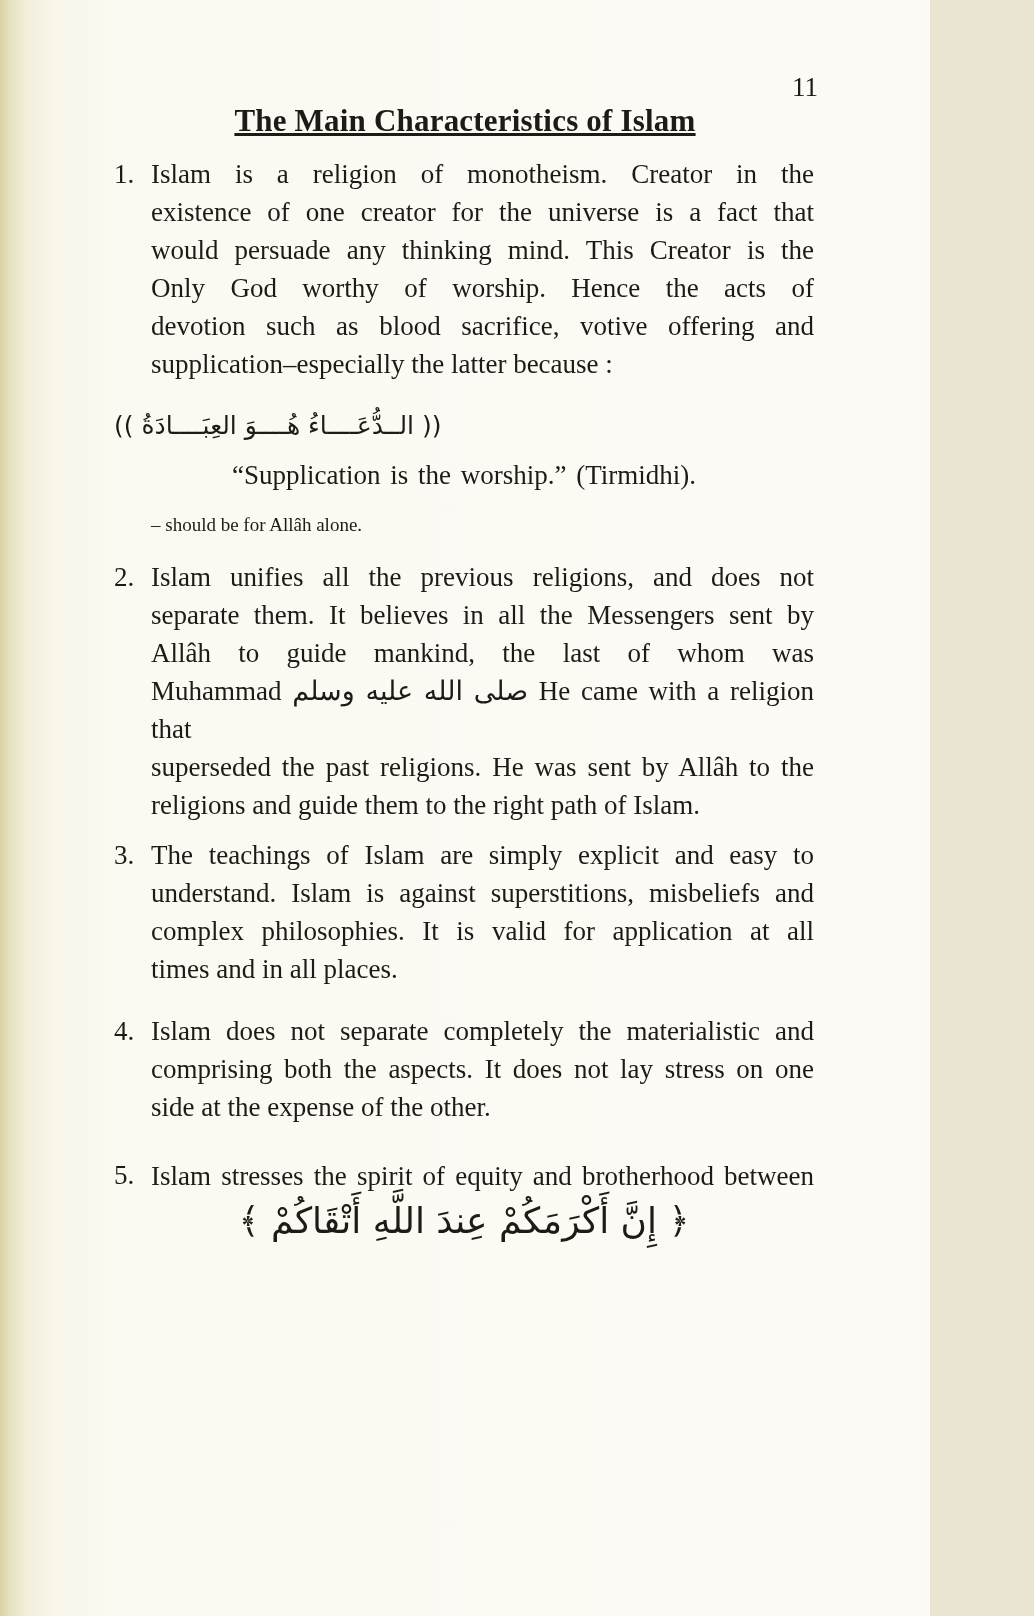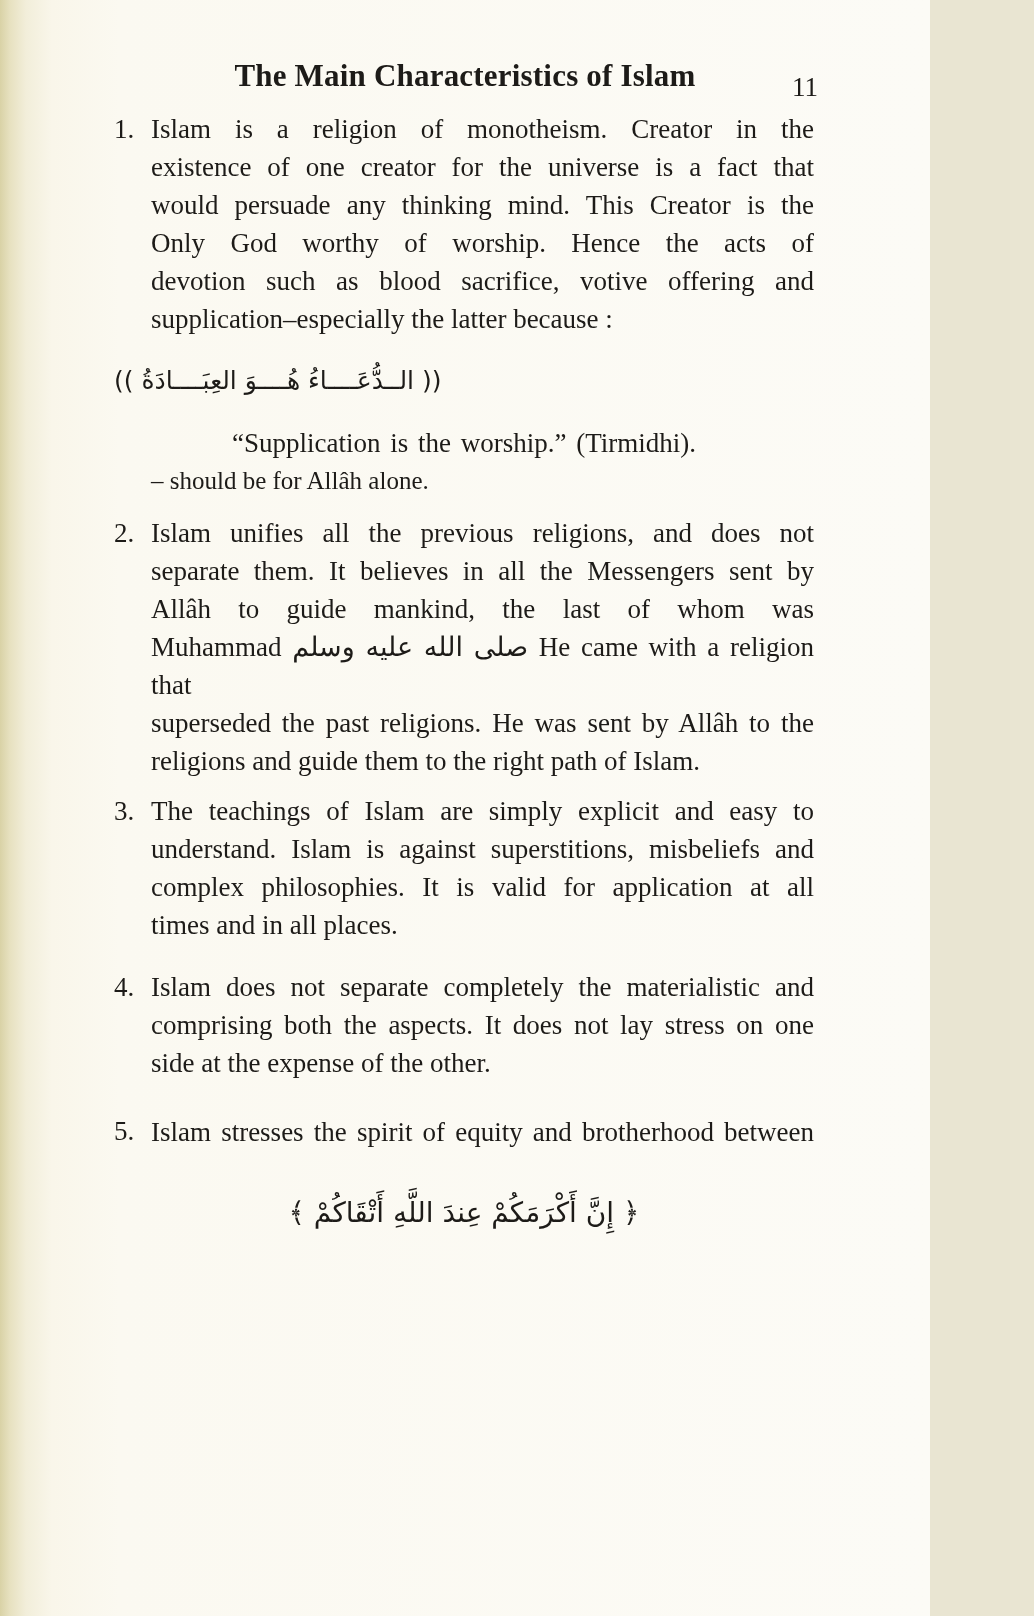--- a/index.html
+++ b/index.html
@@ -18,25 +18,26 @@
       #d9d2a6 0px, #e7e1c0 10px, #f2eeda 26px,
       #f9f6ea 52px, #fbf9f1 120px, #fcfbf6 100%);
   }
   .page-number {
     position: absolute;
     top: 72px; right: 112px;
     font-size: 27px;
   }
   .title {
     margin: 0;
-    padding-top: 58px;
+    padding-top: 103px;
     text-align: center;
     font-size: 31px;
     font-weight: 700;
     letter-spacing: 0.2px;
+    text-decoration: underline;
   }
   .content {
     margin: 16px 116px 0 114px;
   }
   .item { display: flex; }
   .item .marker {
     flex: 0 0 37px;
     font-size: 27px;
     line-height: 38px;
   }
@@ -55,35 +56,34 @@
   .item-5 .itext { line-height: 41px; }
 
   .arabic { font-family: "DejaVu Sans", sans-serif; }
   .hadith-ar {
     margin-top: 20px;
     text-align: left;
     font-size: 25px;
     line-height: 46px;
   }
   .quote {
-    margin-top: 20px;
+    margin-top: 7px;
     text-align: center;
     font-size: 27px;
     line-height: 38px;
     word-spacing: 3px;
   }
   .note {
-    margin: 0 0 0 37px;
-    font-size: 25px;
+    margin: 12px 0 0 37px;
+    font-size: 19px;
     line-height: 38px;
   }
   .verse {
-    margin-top: 36px;
     text-align: center;
-    font-size: 28px;
+    font-size: 36px;
     line-height: 48px;
   }
 </style>
 </head>
 <body>
 
 <div class="page">
 
   <div class="page-number">11</div>
 

